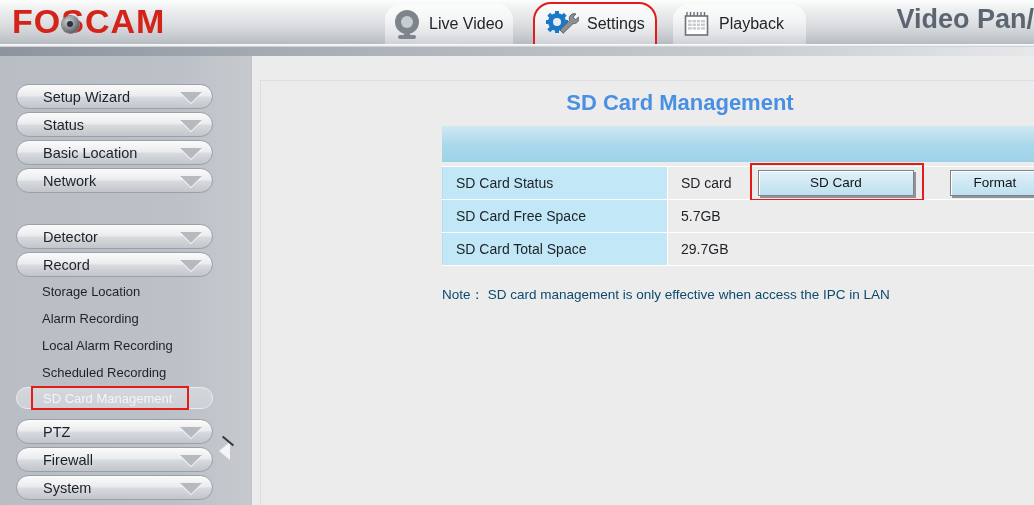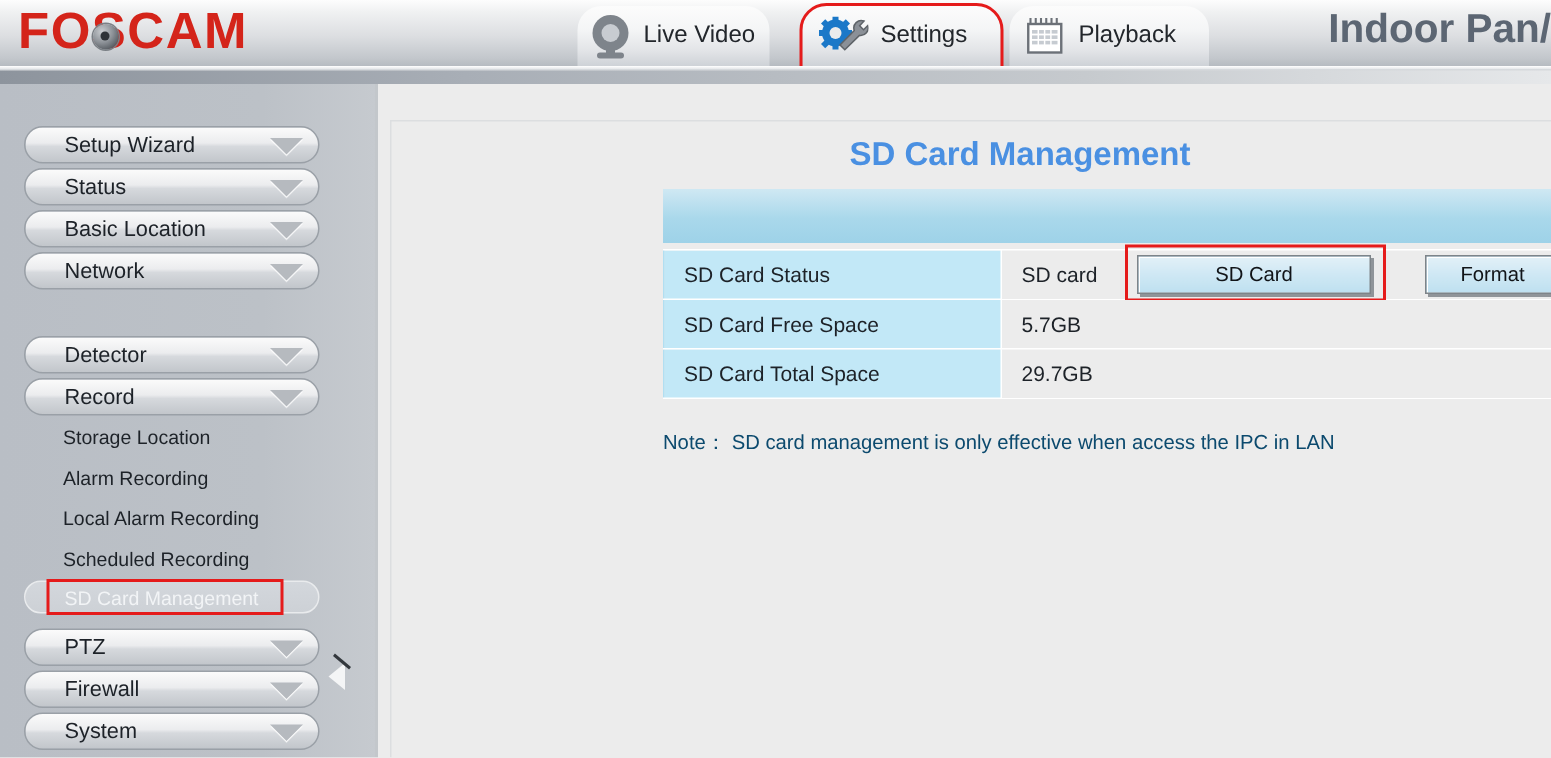--- a/index.html
+++ b/index.html
@@ -44,21 +44,21 @@
   .tabs { position: absolute; left: 385px; top: 0px; height: 44px; }
   .tab {
     position: absolute; top: 4px; height: 40px;
     background: linear-gradient(to bottom, #fcfcfc 0%, #f4f5f6 40%, #e2e4e7 75%, #ced2d7 100%);
     border-radius: 16px 16px 0 0;
     display: flex; align-items: center; padding: 0 14px 0 10px;
     box-shadow: 0 0 0 0 transparent;
   }
   .tab .tab-label { font-size: 16px; color: #22262b; margin-left: 8px; white-space: nowrap; }
   .tab-live { left: 0px; width: 128px; justify-content: space-between; }
-  .tab-settings { left: 150px; width: 132px; }
+  .tab-settings { left: 150px; width: 120px; }
   .tab-playback { left: 288px; width: 133px; }
 
   .highlight-red { outline: 2px solid #e51b1b; outline-offset: 0px; }
 
   
   .icon-cam { position: relative; width: 26px; height: 28px; flex: none; }
   .icon-cam .body {
     position: absolute; left: 0; top: 0; width: 24px; height: 24px; border-radius: 50%;
     background: #7e848b;
   }
@@ -242,21 +242,21 @@
             </g>
             <g stroke="#ffffff" stroke-width="1">
               <path d="M9.2 9 v12 M13.4 9 v12 M17.6 9 v12"></path>
             </g>
           </svg>
         </span>
         <span class="tab-label">Playback</span>
       </div>
     </div>
 
-    <div class="model-title">Indoor Pan/</div>
+    <div class="model-title">Video Pan/</div>
   </div>
 
   <div class="hr-line"></div>
   <div class="hr-grad"></div>
 
   <div class="sidebar">
 
     <div class="menu-btn" style="top:28px">
       <span class="mlabel">Setup Wizard</span>
       <span class="chev"></span>

